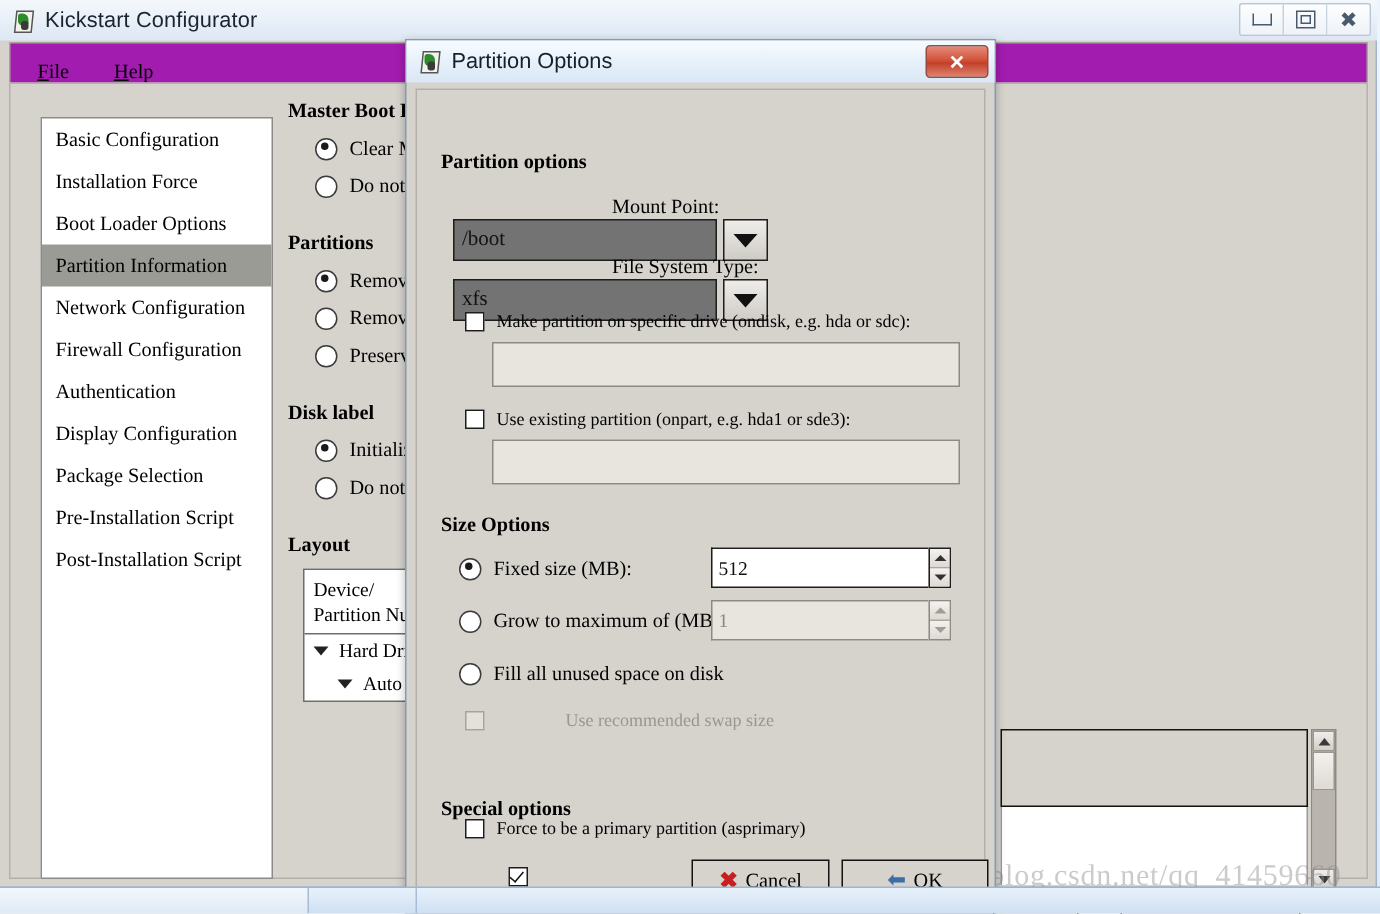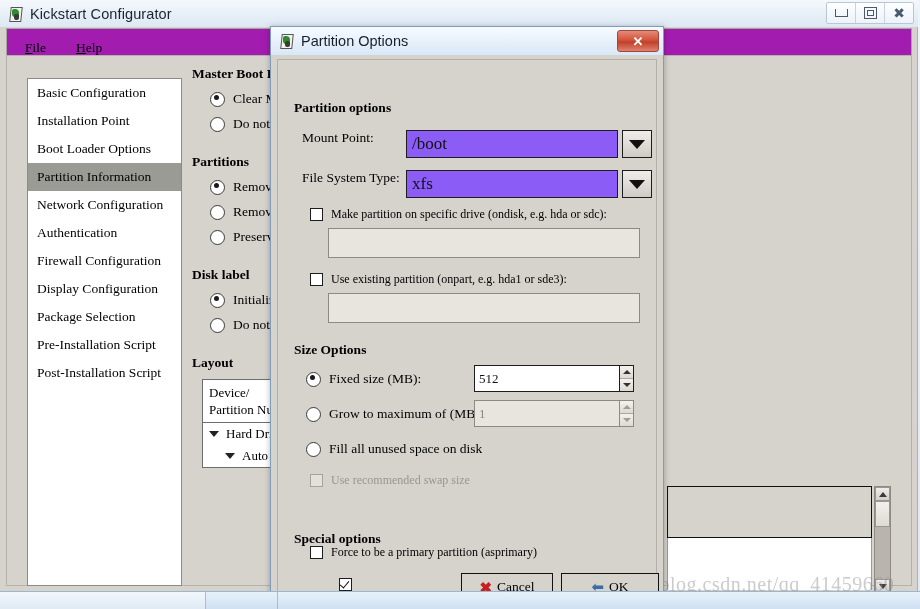--- a/index.html
+++ b/index.html
@@ -193,28 +193,28 @@
     display:flex;align-items:center;justify-content:center;
     color:#fff; font-size:13px; font-family:"Liberation Sans",sans-serif; font-weight:bold;
   }
   #dlg-body {
     position:absolute; left: 6px; top: 32px; width: 380px; height: 546px;
     background:#d6d3cd; border:1px solid #b4b0a9; box-sizing:border-box;
     overflow:hidden;
   }
   .sec-title { font-size:13.5px; font-weight:bold; color:#000; }
 
-  .fld-row { display:flex; align-items:flex-start; }
+  .fld-row { display:flex; align-items:flex-end;flex-direction:column; }
   .fld-label { font-size:13.5px; color:#000; }
   .combo {
     display:flex; align-items:stretch; height: 28px;
   }
   .combo .txt {
-    width: 212px; background:#8b5cf6; border:1.5px solid #1d1d1d;
-    font-size:17px; color:#111; padding: 0 5px; display:flex; align-items:center;
+    width: 176px; background:#737373; border:1.5px solid #1d1d1d;
+    font-size:14px; color:#111; padding: 0 5px; display:flex; align-items:center;
     box-sizing:border-box;
   }
   .combo .drop {
     width: 30px; margin-left: 4px;
     background: linear-gradient(180deg,#efedea,#cfccc6);
     border:1.5px solid #1d1d1d; box-sizing:border-box;
     display:flex; align-items:center; justify-content:center;
   }
   .dn-tri { width:0;height:0;border-left:8px solid transparent;border-right:8px solid transparent;border-top:9px solid #111; }
 
@@ -310,26 +310,26 @@
 
     <div id="menubar">
       <div class="menu-item"><u>F</u><span>ile</span></div>
       <div class="menu-item"><u>H</u><span>elp</span></div>
     </div>
 
     <div id="main-body">
 
       <div id="sidebar">
         <div class="side-item">Basic Configuration</div>
-        <div class="side-item">Installation Point</div>
+        <div class="side-item">Installation Force</div>
         <div class="side-item">Boot Loader Options</div>
         <div class="side-item selected">Partition Information</div>
         <div class="side-item">Network Configuration</div>
+        <div class="side-item">Firewall Configuration</div>
         <div class="side-item">Authentication</div>
-        <div class="side-item">Firewall Configuration</div>
         <div class="side-item">Display Configuration</div>
         <div class="side-item">Package Selection</div>
         <div class="side-item">Pre-Installation Script</div>
         <div class="side-item">Post-Installation Script</div>
       </div>
 
       <div id="right-pane">
 
         <div class="grp-title">Master Boot R</div>
         <div class="radio-row">
@@ -486,21 +486,21 @@
               <span class="caret-d dis"></span>
             </div>
         </span>
       </div>
 
       <div style="position:absolute;left:28px;top:381px;display:flex;align-items:center;">
         <span class="radio"></span>
         <span class="radio-lbl">Fill all unused space on disk</span>
       </div>
 
-      <div style="position:absolute;left:32px;top:413px;display:flex;align-items:center;">
+      <div style="position:absolute;left:32px;top:413px;display:flex;align-items:center;gap:46px;">
         <span class="chk dis"></span>
         <span class="chk-lbl dis">Use recommended swap size</span>
       </div>
 
       <div style="position:absolute;left:16px;top:455px;margin-top:16px;" class="sec-title">Special options</div>
 
       <div style="position:absolute;left:32px;top:485px;display:flex;align-items:center;">
         <span class="chk"></span>
         <span class="chk-lbl">Force to be a primary partition (asprimary)</span>
       </div>

